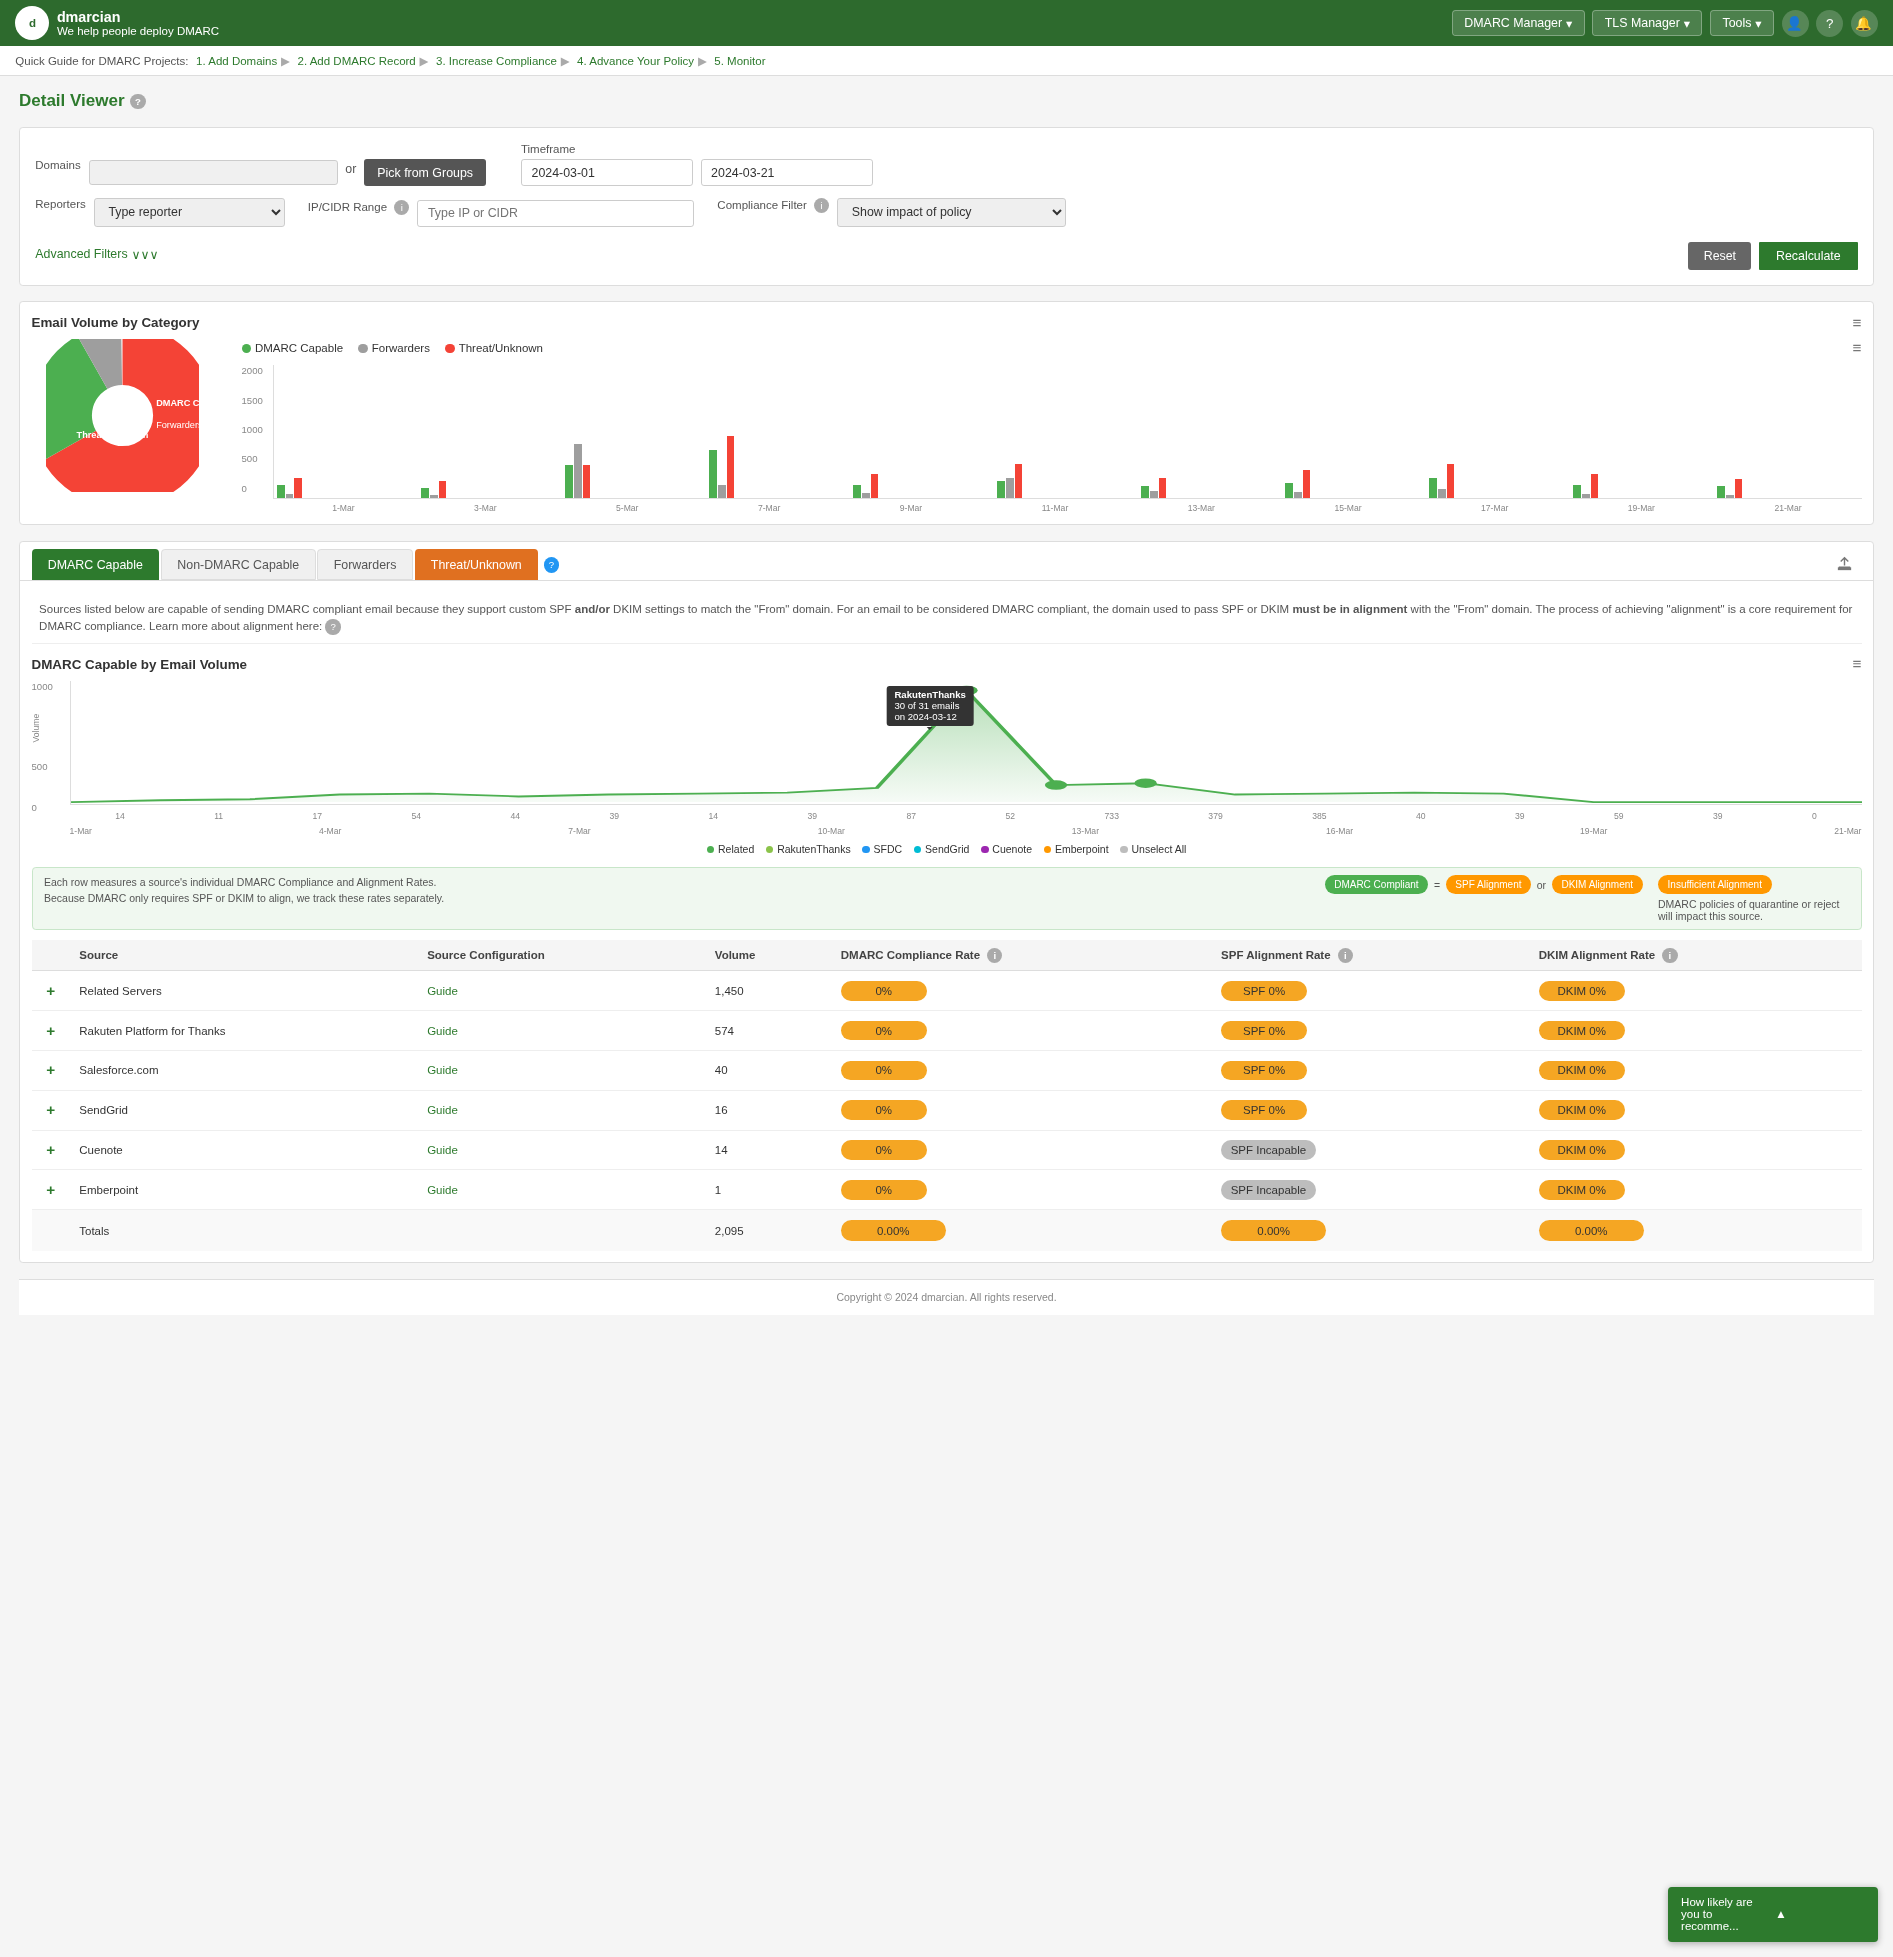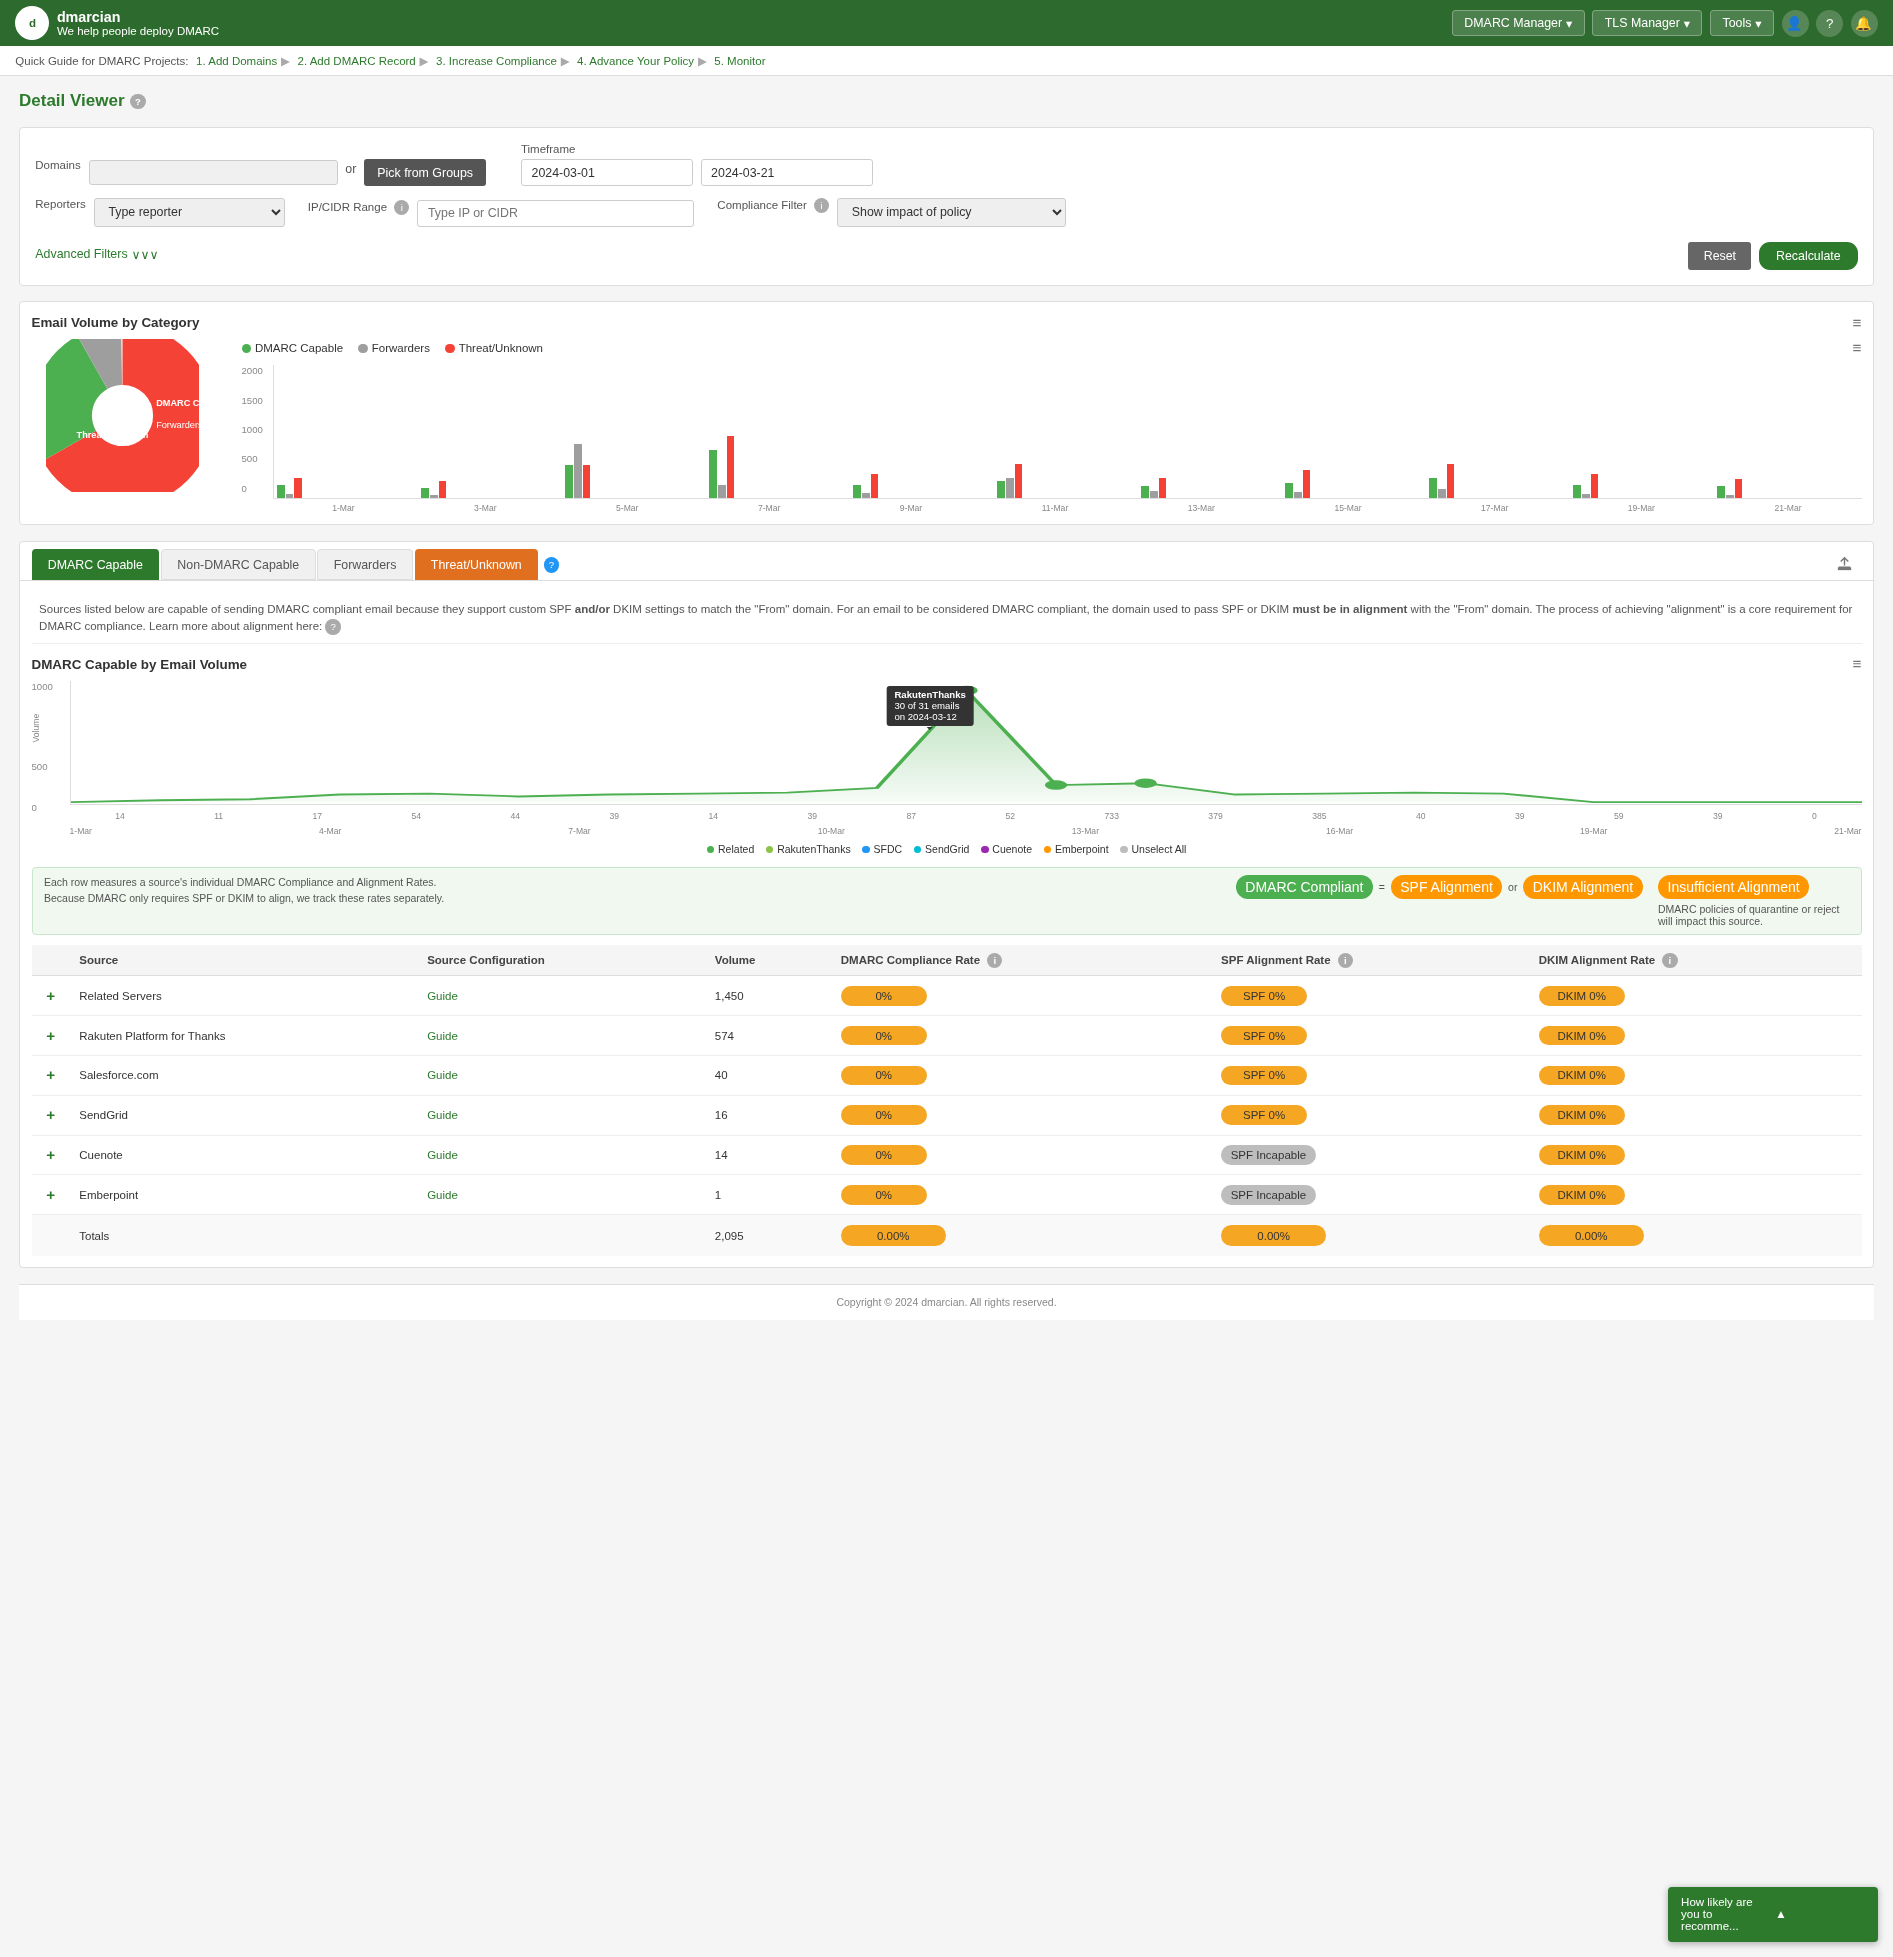--- a/index.html
+++ b/index.html
@@ -136,21 +136,21 @@
       padding: 6.7px 15.3px;
       border-radius: 2.9px;
       cursor: pointer;
       font-size: 12.4px;
     }
     .btn-recalculate {
       background: #2d7a2d;
       color: white;
       border: none;
       padding: 6.7px 17px;
-      border-radius: 11px;
+      border-radius: 1px;
       cursor: pointer;
       font-size: 12.4px;
     }
 
     
     .charts-row {
       display: flex;
       gap: 0;
       background: white;
       border: 1px solid #ddd;
@@ -270,21 +270,21 @@
       margin-bottom: 9.6px;
       display: flex;
       align-items: flex-start;
       gap: 15.3px;
     }
     .info-banner-text { flex: 1; line-height: 1.5; }
     .compliance-pills { display: flex; align-items: center; gap: 5.7px; }
     .pill {
       padding: 3.8px 9.6px;
       border-radius: 19px;
-      font-size: 14px;
+      font-size: 10px;
       white-space: nowrap;
       cursor: default;
     }
     .pill-green { background: #4caf50; color: white; }
     .pill-orange { background: #ff9800; color: white; }
     .pill-warning-text { font-size: 10.5px; color: #555; max-width: 191px; }
 
     
     .data-table {
       width: 100%;

